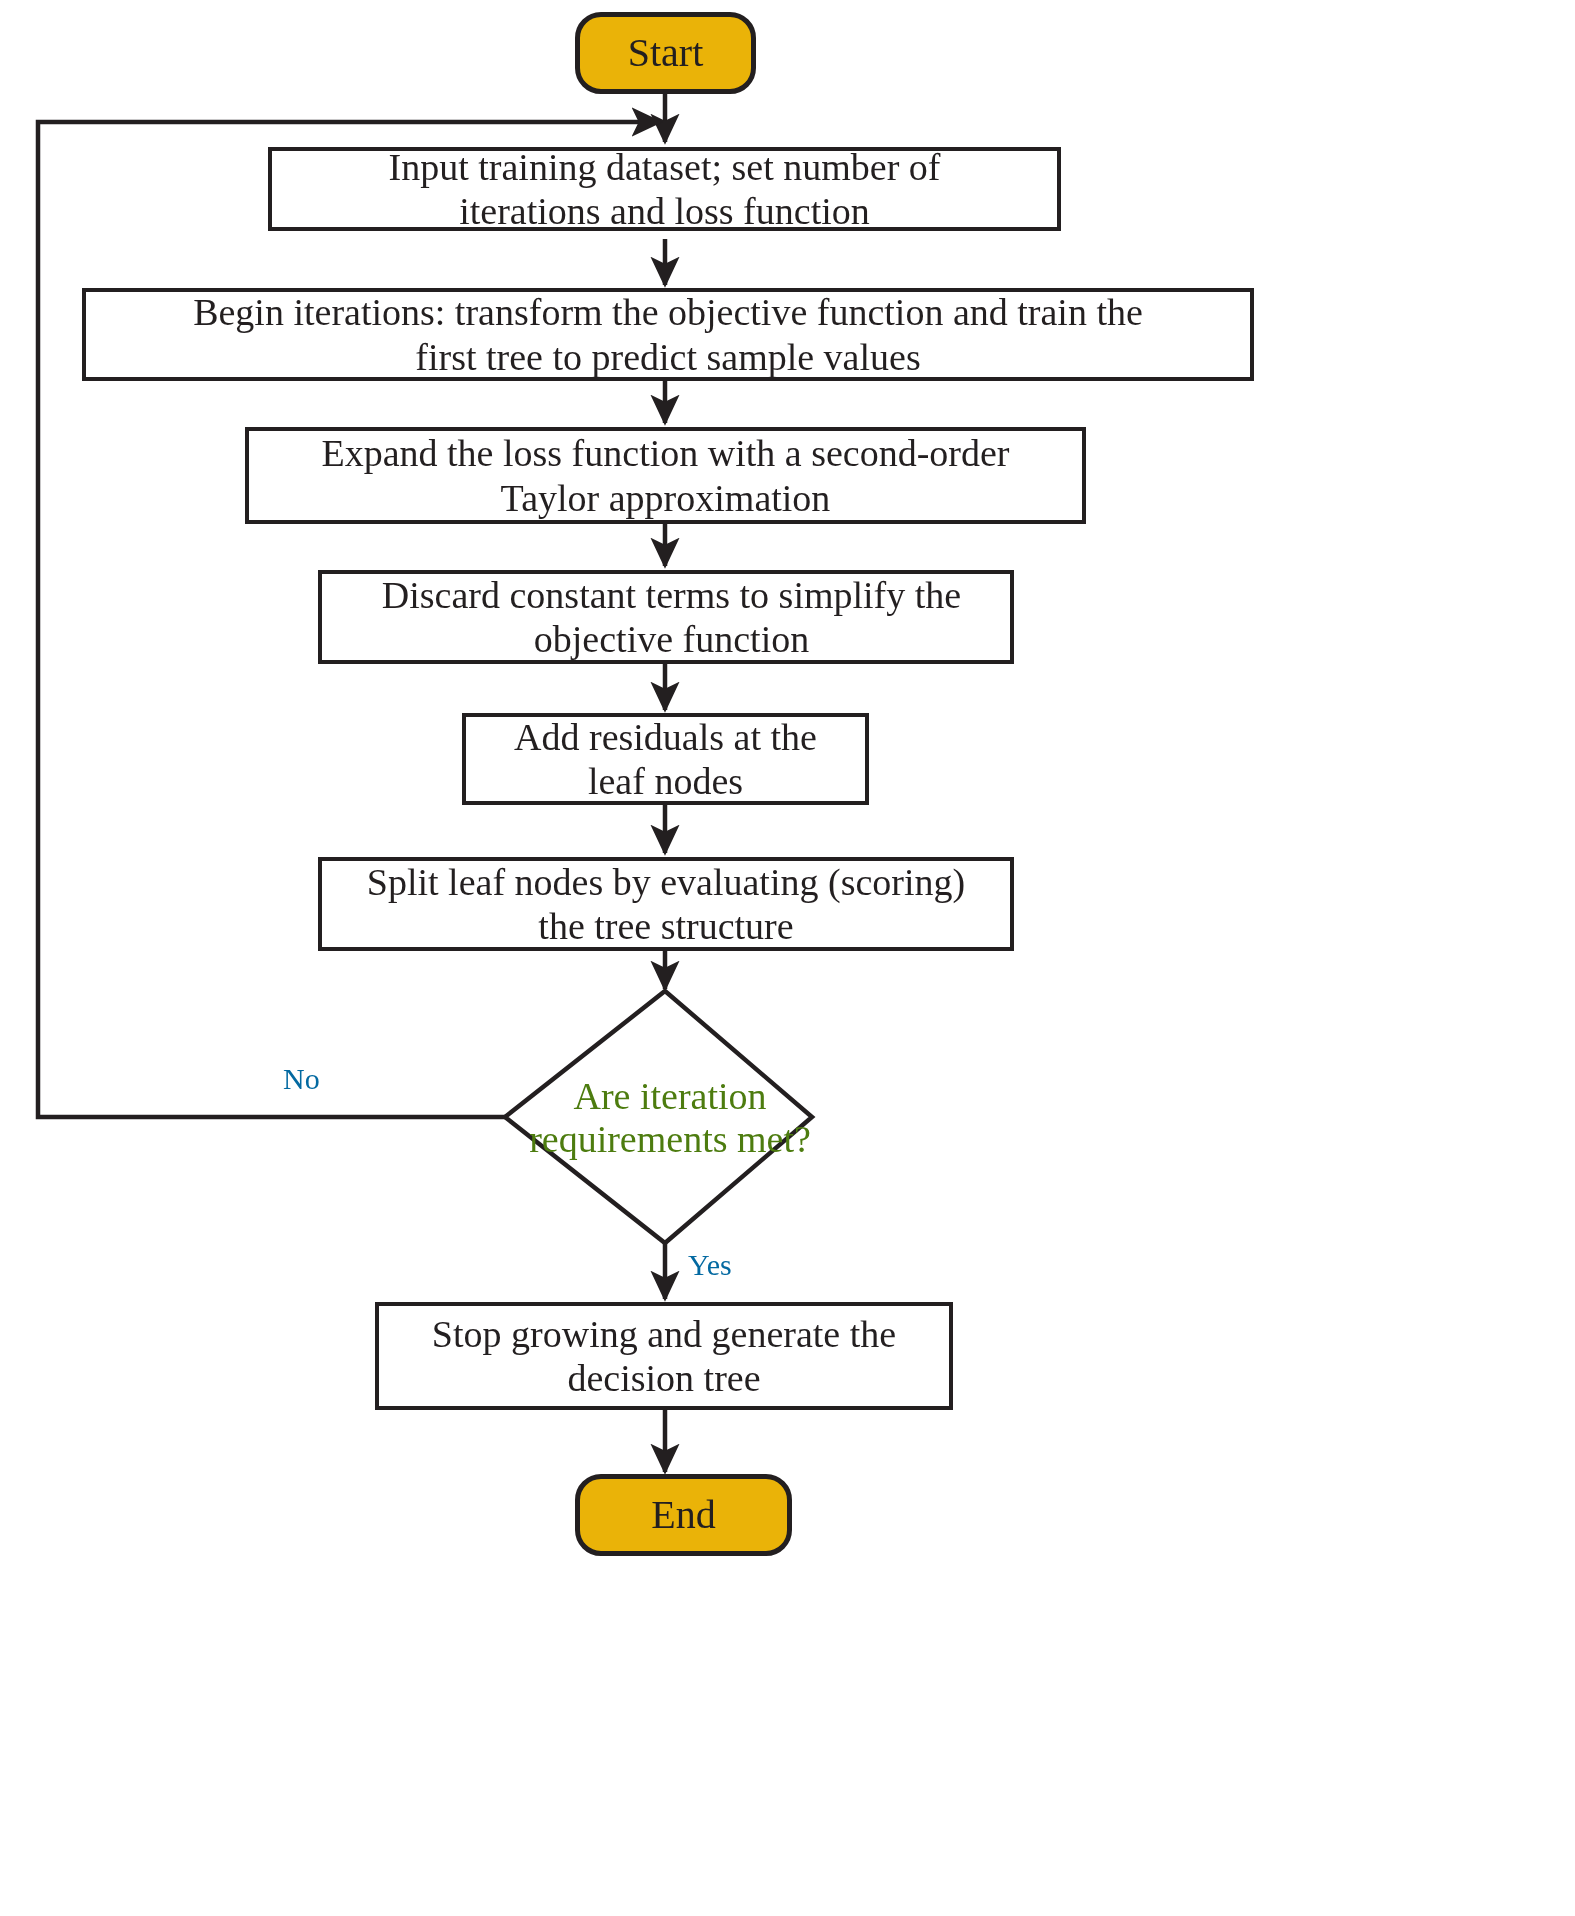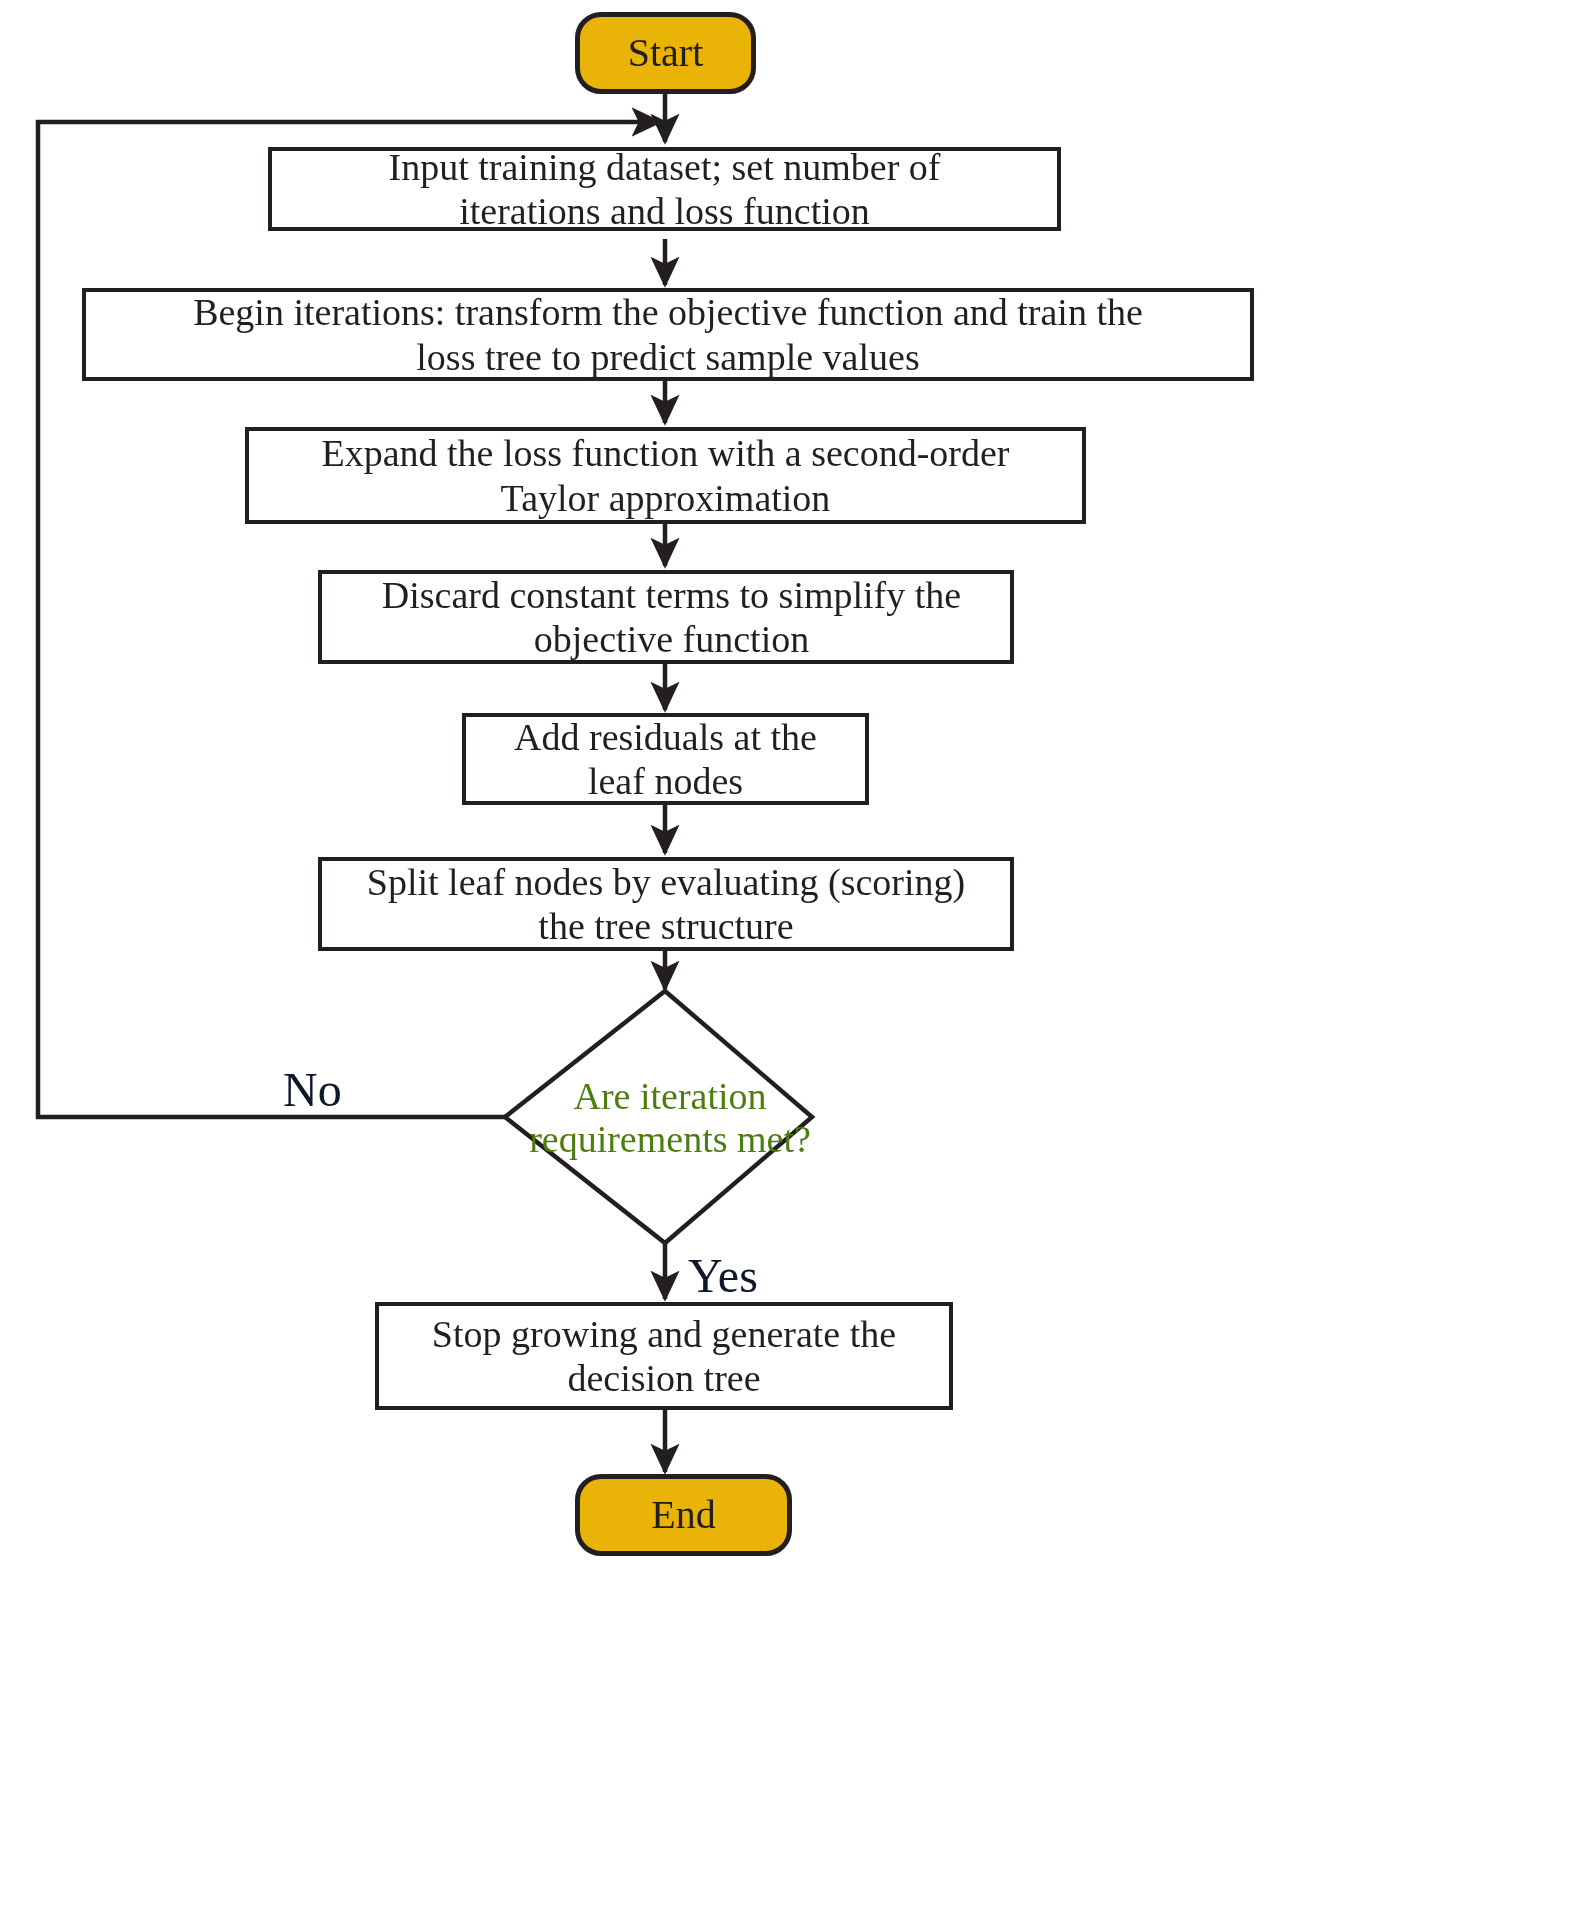--- a/index.html
+++ b/index.html
@@ -49,22 +49,22 @@
     align-items: center;
     justify-content: center;
     text-align: center;
     line-height: 1.14;
     font-size: 38px;
     color: #4d7c0f;
     pointer-events: none;
   }
   .edge-label {
     position: absolute;
-    font-size: 48px;
-    color: #0f172a;
+    font-size: 30px;
+    color: #0369a1;
     white-space: nowrap;
     text-align: right;
   }
   .node span { display: block; }
 </style>
 </head>
 <body>
 
 <svg id="flow" viewBox="0 0 1575 1916" xmlns="http://www.w3.org/2000/svg">
   <defs>
@@ -106,21 +106,21 @@
 <div class="node proc" style="left:268px; top:147px; width:793px; height:84px;">
   <div>
     <span>Input training dataset; set number of</span>
     <span>iterations and loss function</span>
   </div>
 </div>
 
 <div class="node proc" style="left:82px; top:288px; width:1172px; height:93px;">
   <div>
     <span>Begin iterations: transform the objective function and train the</span>
-    <span>loss tree to predict sample values</span>
+    <span>first tree to predict sample values</span>
   </div>
 </div>
 
 <div class="node proc" style="left:245px; top:427px; width:841px; height:97px;">
   <div>
     <span>Expand the loss function with a second-order</span>
     <span>Taylor approximation</span>
   </div>
 </div>
 

